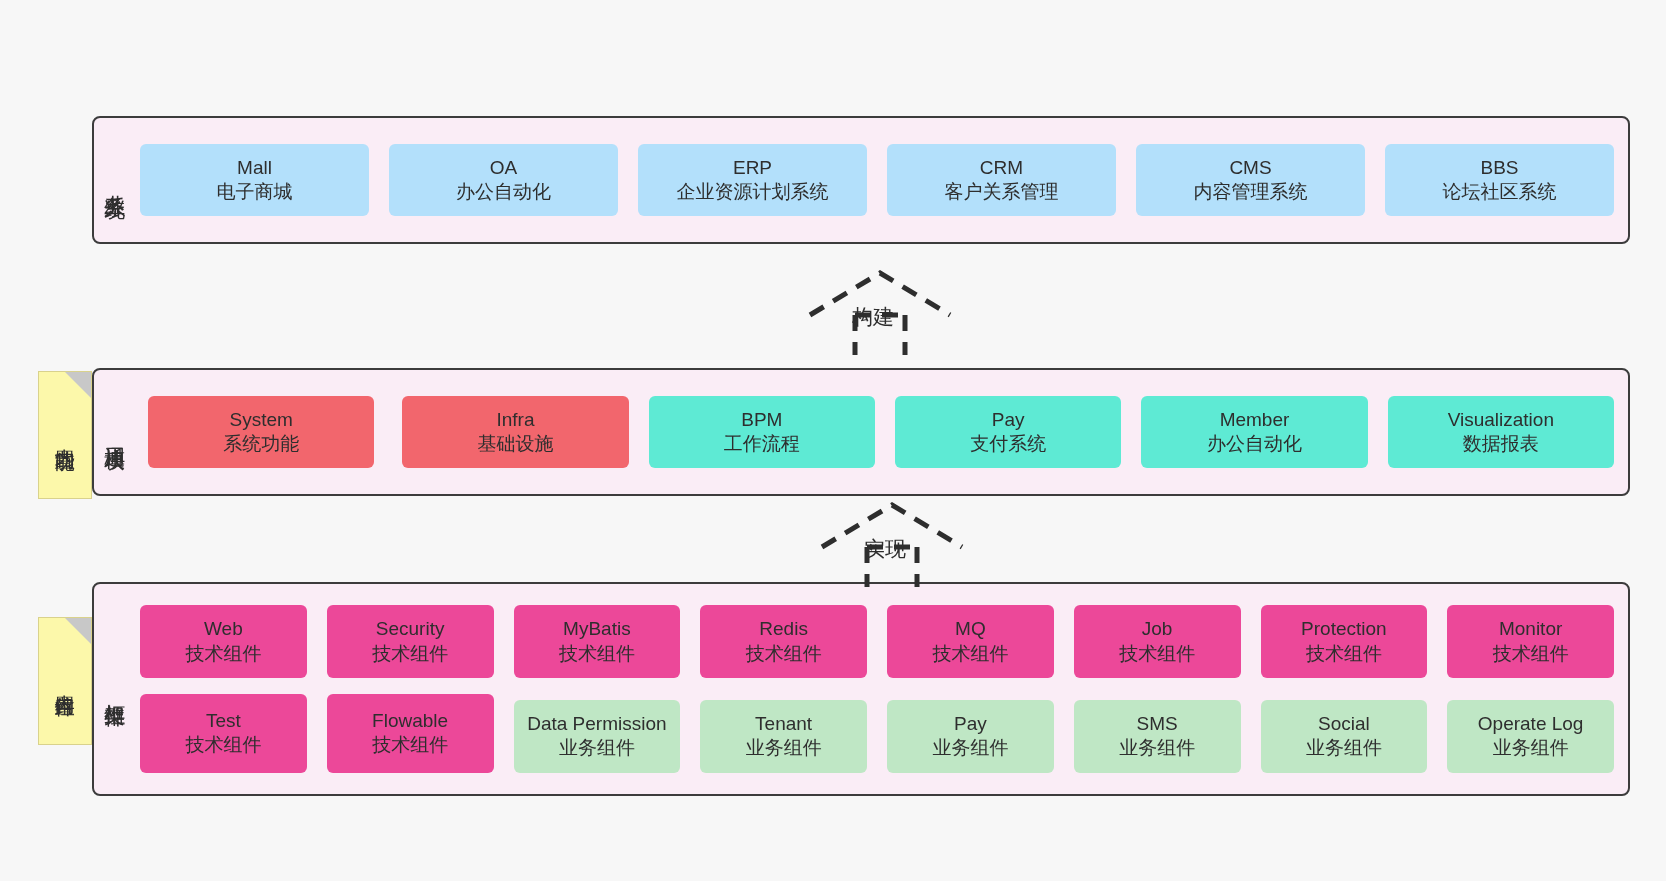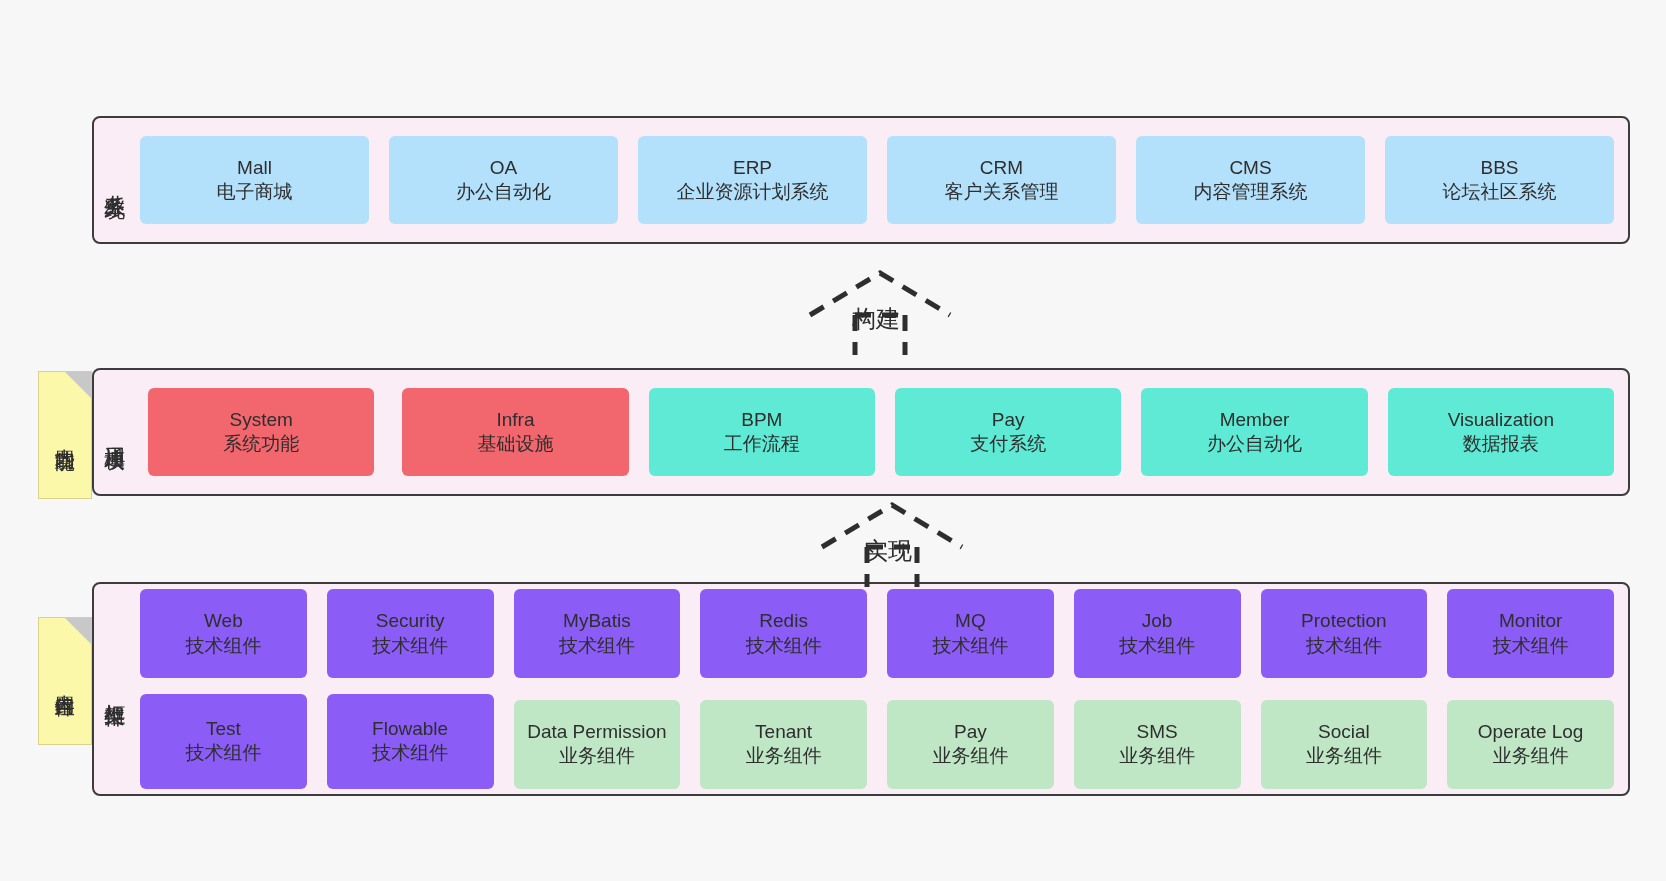--- a/index.html
+++ b/index.html
@@ -59,30 +59,30 @@
     border-radius: 6px;
     display: flex;
     flex-direction: column;
     align-items: center;
     justify-content: center;
     text-align: center;
     font-size: 19px;
     line-height: 1.28;
     color: #2E2E2E;
     box-sizing: border-box;
-    padding: 20px 6px;
+    padding: 12px 6px;
   }
   .cell .en { display: block; }
   .cell .cn { display: block; }
 
   
   .c-blue        { background: #B3E0FB; }
   .c-red         { background: #F2666D; margin-left: 8px; }
   .c-pink        { background: #5eead4; }
-  .c-green-dark  { background: #8b5cf6; }
+  .c-green-dark  { background: #ec4899; }
   .c-green-light { background: #BFE7C5; margin-top: 6px; }
 
   
   .sticky {
     position: absolute;
     background: #FCF8AA;
     border: 1px solid #D9D28C;
     box-sizing: border-box;
     display: flex;
     align-items: center;
@@ -104,21 +104,21 @@
     height: 0;
     border-top: 26px solid #C8C8C8;
     border-left: 26px solid transparent;
   }
 
   
   .arrow { position: absolute; z-index: 4; }
   .arrow svg { display: block; overflow: visible; }
   .arrow-label {
     position: absolute;
-    font-size: 24px;
+    font-size: 21px;
     color: #2E2E2E;
     background: transparent;
     white-space: nowrap;
   }
 </style>
 </head>
 <body>
 
 <div class="layer" id="layer-business-systems" style="left:92px; top:116px; width:1538px; height:128px;">
   <div class="layer-title">业务系统</div>

